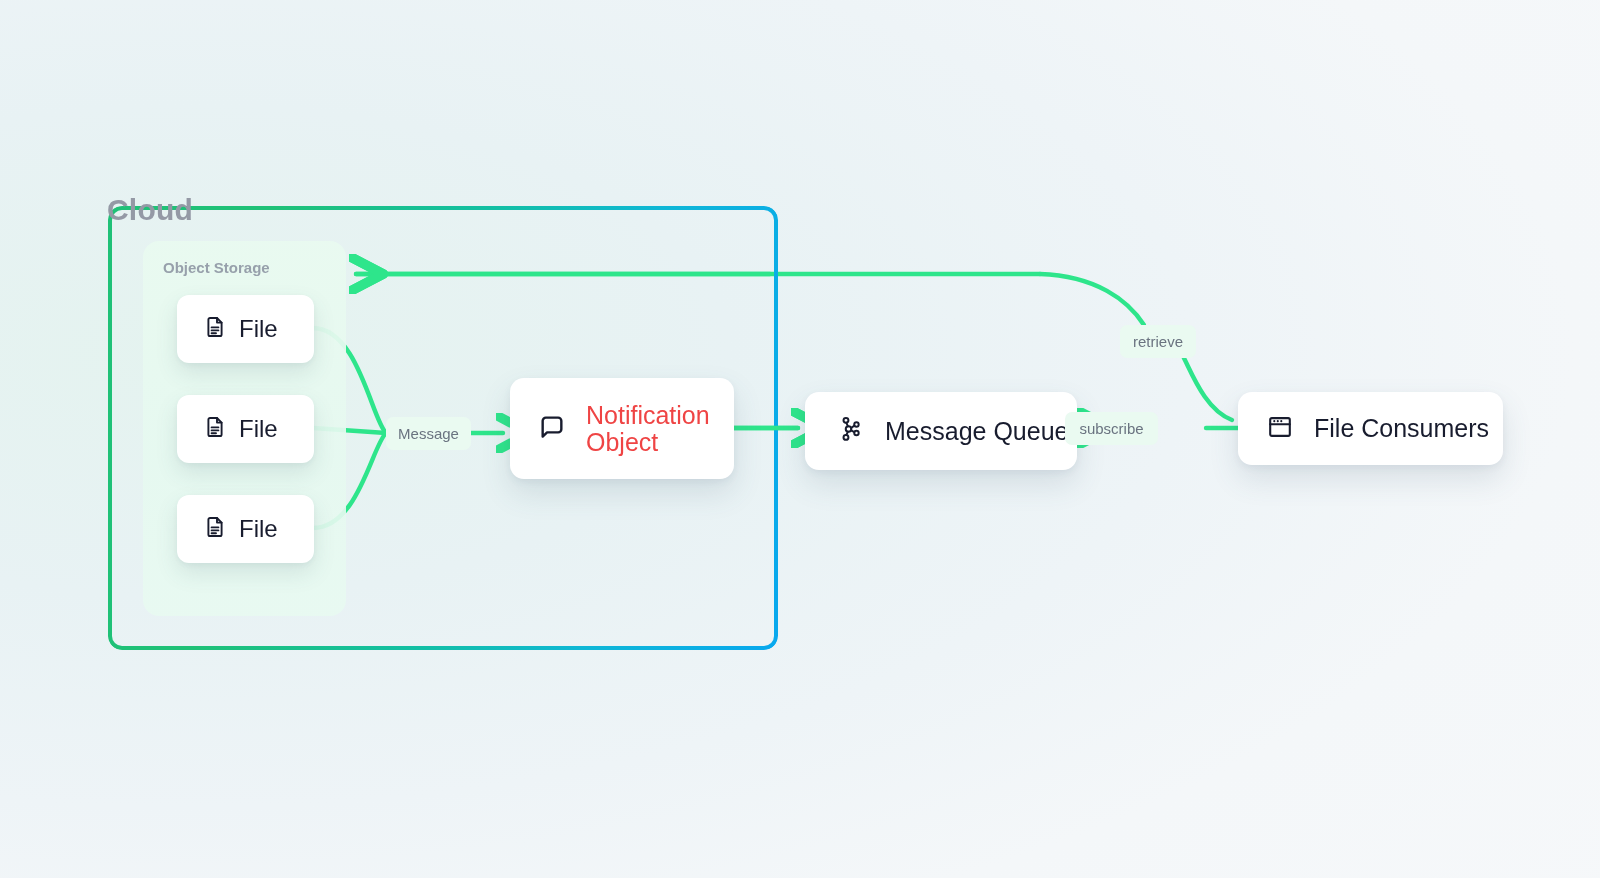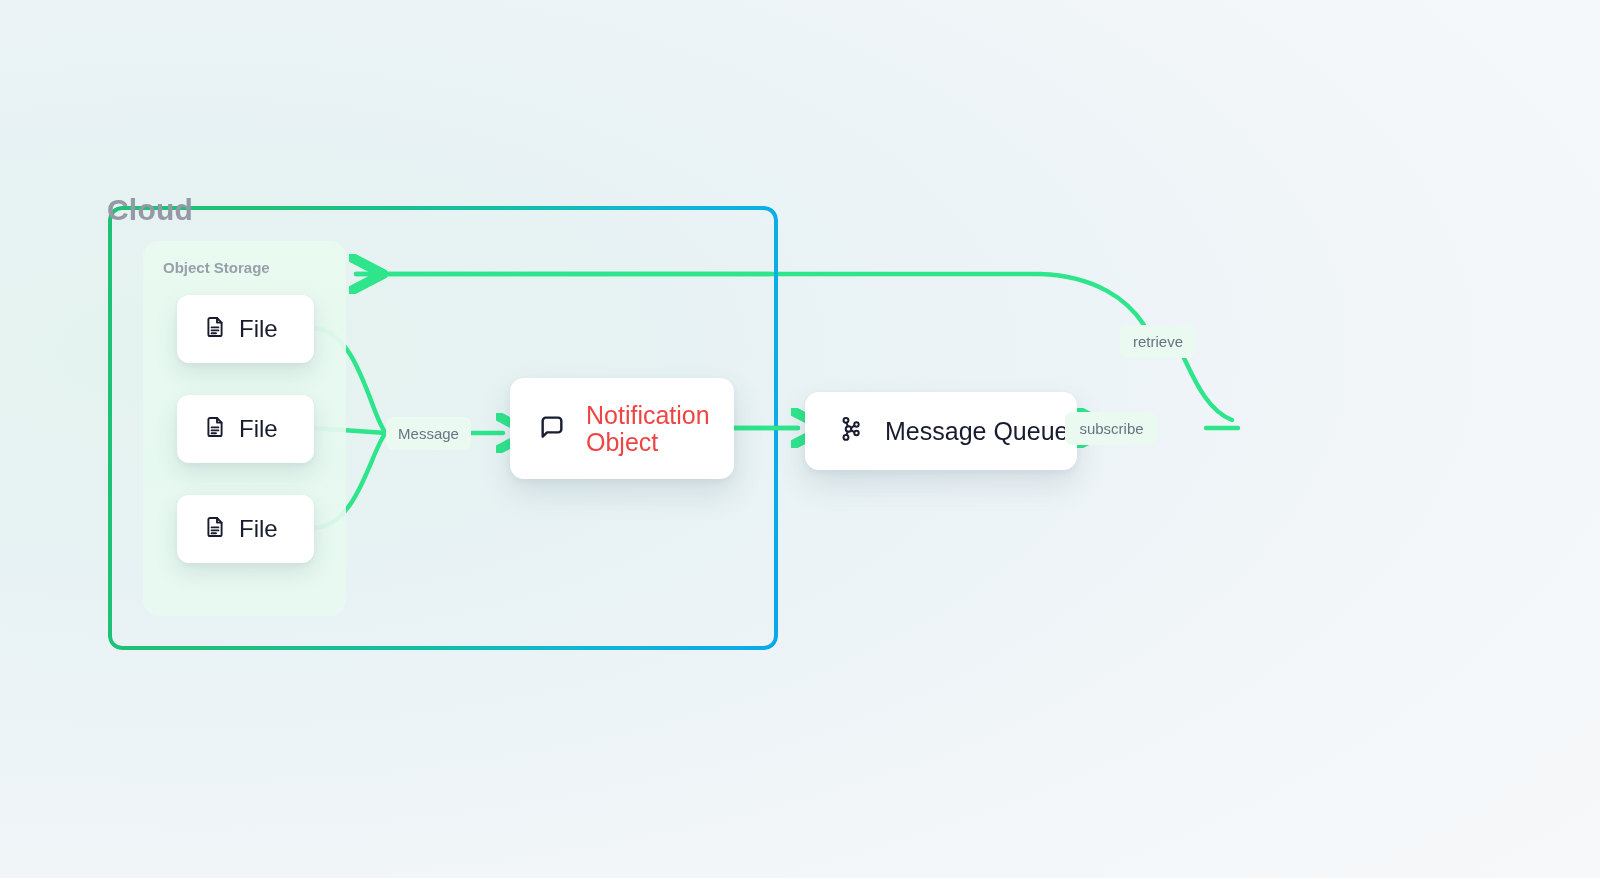--- a/index.html
+++ b/index.html
@@ -265,20 +265,30 @@
         <circle cx="18.4" cy="8.2" r="1.9"></circle>
         <circle cx="11.6" cy="12" r="2.4"></circle>
         <circle cx="18.4" cy="15.4" r="1.9"></circle>
         <circle cx="9.4" cy="19.2" r="2.1"></circle>
         <path d="M9.8 6.7 L11.1 9.7M13.8 11.1 L16.6 9.1M13.8 13.1 L16.6 14.6M11.1 14.3 L9.8 17.1"></path>
       </svg>
     </span>
     <span class="label">Message Queue</span>
   </div>
 
+  <div class="node" id="node-file-consumers">
+    <span class="icon">
+      <svg width="28" height="28" viewBox="0 0 24 24" fill="none" stroke="#181c2e" stroke-width="1.8" stroke-linecap="round" stroke-linejoin="round">
+        <rect x="3.6" y="4.4" width="16.8" height="15.2" rx="1.4"></rect>
+        <path d="M3.6 9.6h16.8"></path>
+        <path d="M7.1 7h.01M10.1 7h.01M13.1 7h.01"></path>
+      </svg>
+    </span>
+    <span class="label">File Consumers</span>
+  </div>
 
   <div class="edge-label" id="edge-label-changes">Message</div>
   <div class="edge-label" id="edge-label-retrieve">retrieve</div>
   <div class="edge-label" id="edge-label-subscribe">subscribe</div>
 
   <svg id="edges-over" viewBox="0 0 1600 878">
     <g fill="none" stroke="#2ee58b" stroke-width="4.4" stroke-linecap="round">
       <path d="M734,428 L798,428" marker-end="url(#arrow-right)"></path>
       <path d="M770,274 L356,274" marker-end="url(#arrow-left)"></path>
     </g>

